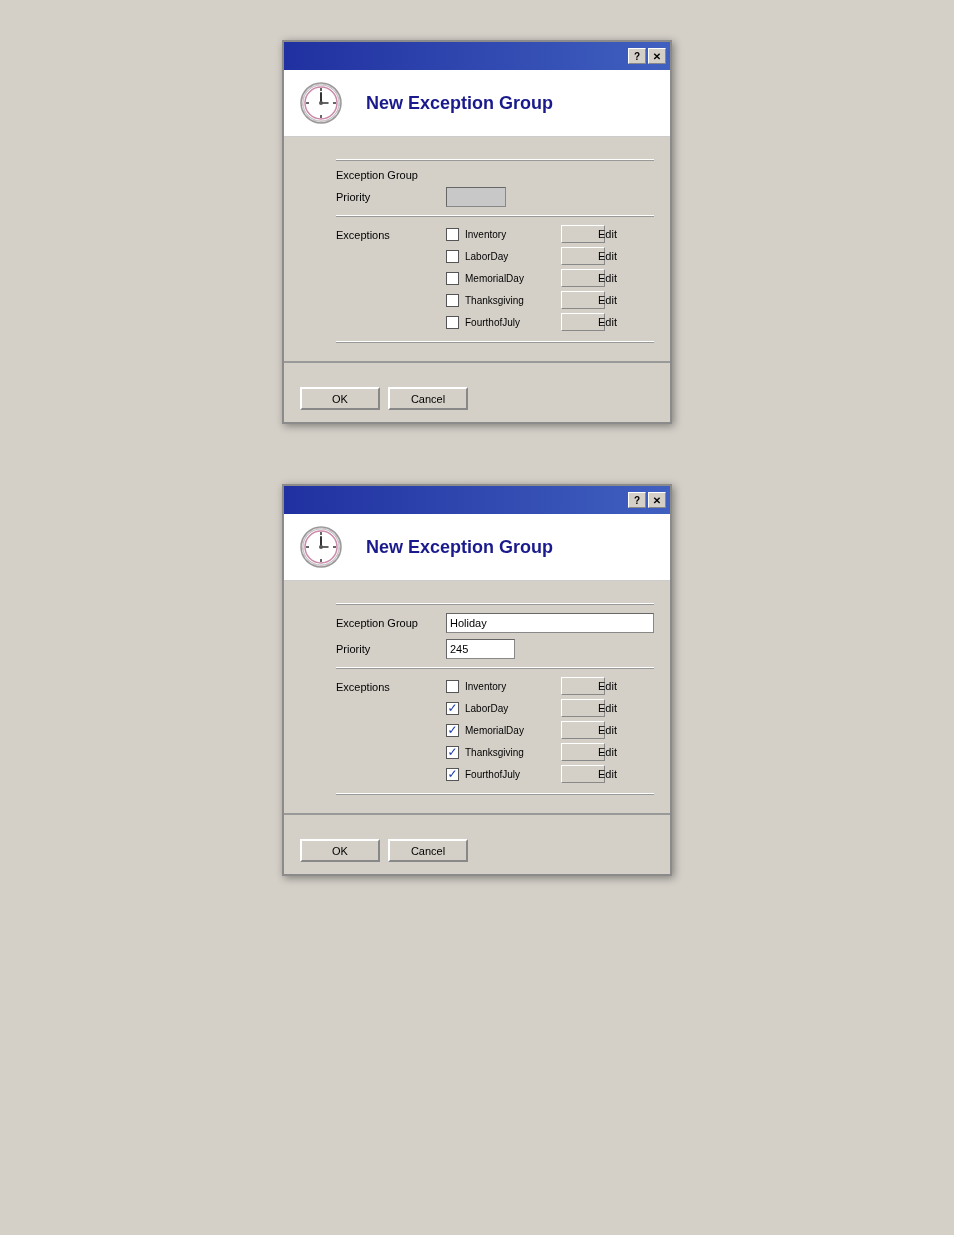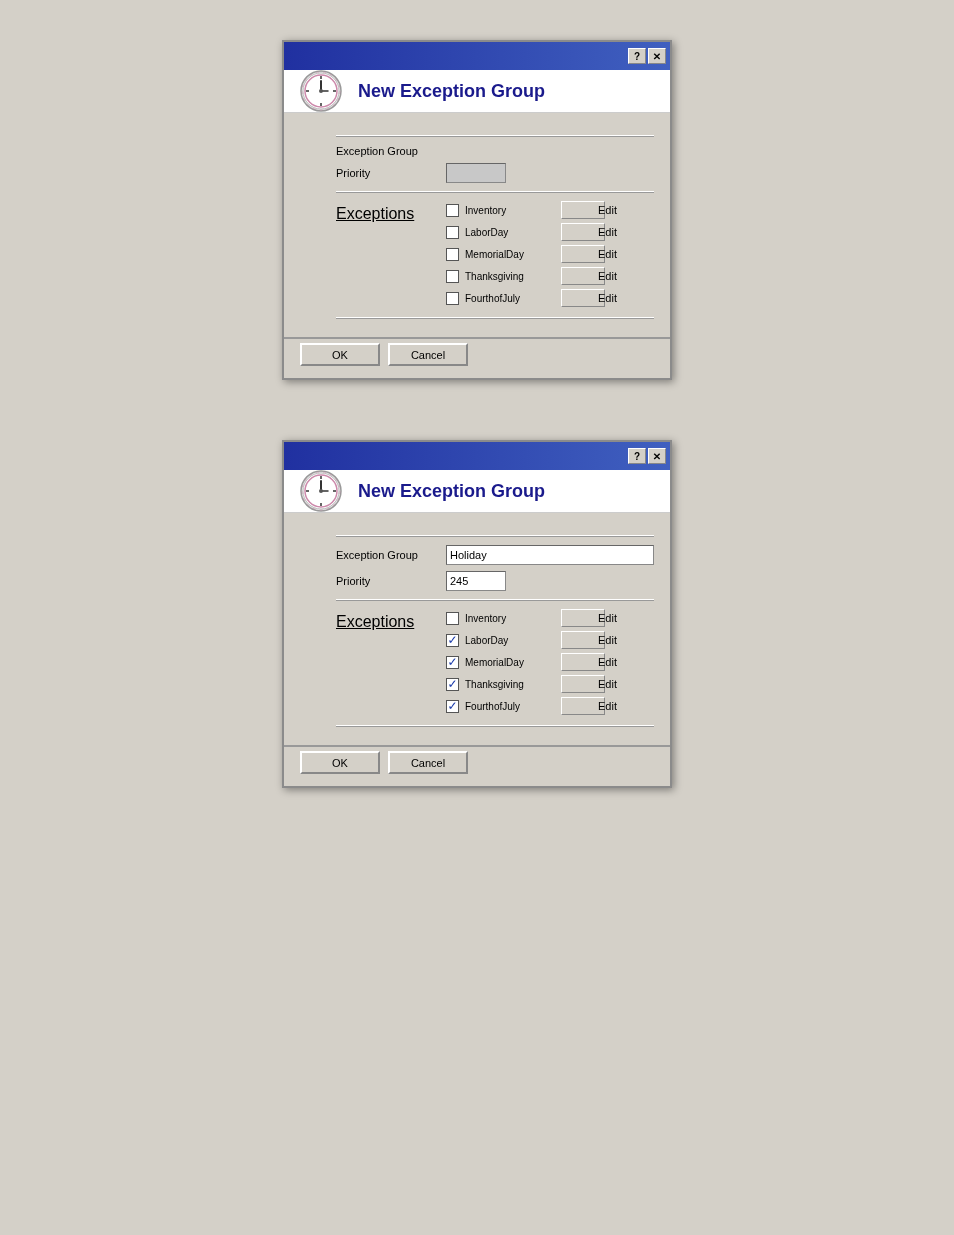--- a/index.html
+++ b/index.html
@@ -48,24 +48,24 @@
       align-items: center;
       justify-content: center;
       font-size: 10px;
       font-weight: bold;
       cursor: pointer;
       color: #000;
     }
 
     .dialog-header {
       background: white;
-      padding: 0 16px;
-      display: flex;
-      align-items: center;
-      gap: 16px;
+      padding: 12px 16px;
+      display: flex;
+      align-items: center;
+      gap: 24px;
       border-bottom: 1px solid #ccc;
     }
 
     .clock-icon {
       width: 42px;
       height: 42px;
       flex-shrink: 0;
     }
 
     .dialog-title-text {
@@ -124,23 +124,22 @@
     }
 
     .exceptions-section {
       display: flex;
       margin-top: 8px;
       margin-bottom: 10px;
     }
 
     .exceptions-label {
       width: 110px;
-      font-size: 16px;
+      font-size: 11px;
       padding-top: 4px;
-      text-decoration: underline;
     }
 
     .exceptions-list {
       display: flex;
       flex-direction: column;
       gap: 4px;
     }
 
     .exception-row {
       display: flex;
@@ -178,21 +177,21 @@
       border-left-color: #fff;
       font-size: 11px;
       cursor: pointer;
       text-align: center;
       line-height: 16px;
       font-family: Tahoma, Arial, sans-serif;
       padding-left: 36px;
     }
 
     .dialog-footer {
-      padding: 4px 16px 12px;
+      padding: 24px 16px 12px;
       display: flex;
       gap: 8px;
       background: #d4d0c8;
       border-top: 2px solid #999;
     }
 
     .footer-btn {
       width: 80px;
       height: 23px;
       background: #d4d0c8;
@@ -317,21 +316,21 @@
   <div class="dialog-body">
     <div class="separator"></div>
 
     <div class="field-row">
       <label class="field-label">Exception Group</label>
       <input class="field-input filled" type="text" value="Holiday" style="">
     </div>
 
     <div class="field-row">
       <label class="field-label">Priority</label>
-      <input class="field-input filled" type="text" value="245" style="width: 60px; flex: 0 0 auto;">
+      <input class="field-input filled" type="text" value="245" style="width: 69px; flex: 0 0 auto;">
     </div>
 
     <div class="separator"></div>
 
     <div class="exceptions-section">
       <div class="exceptions-label">Exceptions</div>
       <div class="exceptions-list">
         <div class="exception-row">
           <div class="exc-checkbox"></div>
           <span class="exc-name">Inventory</span>

